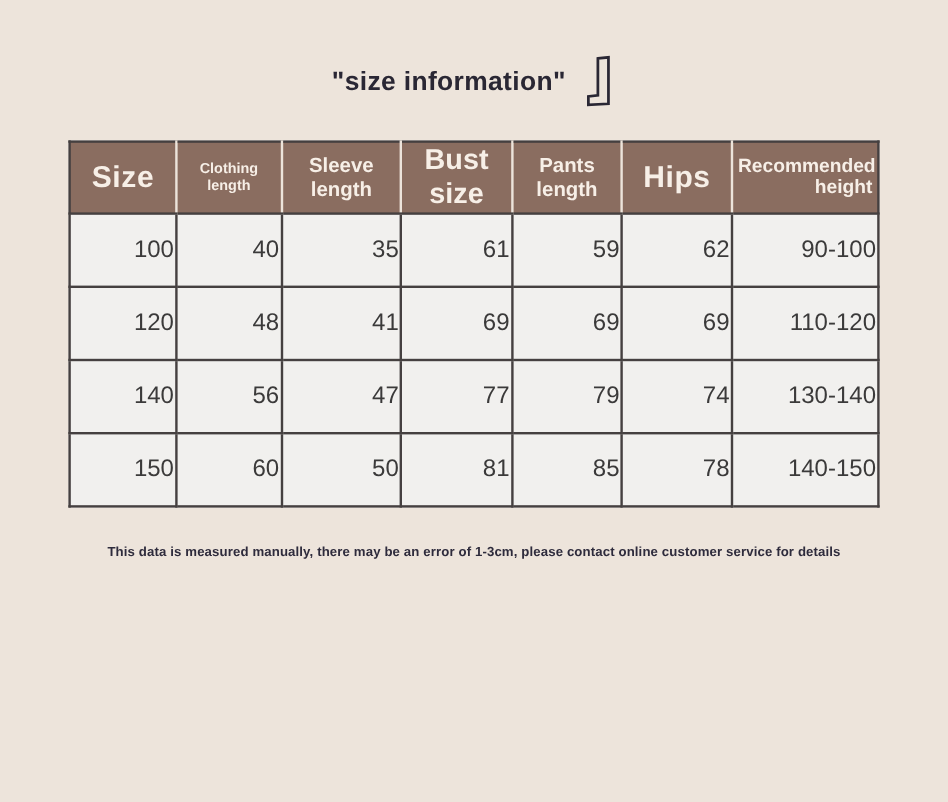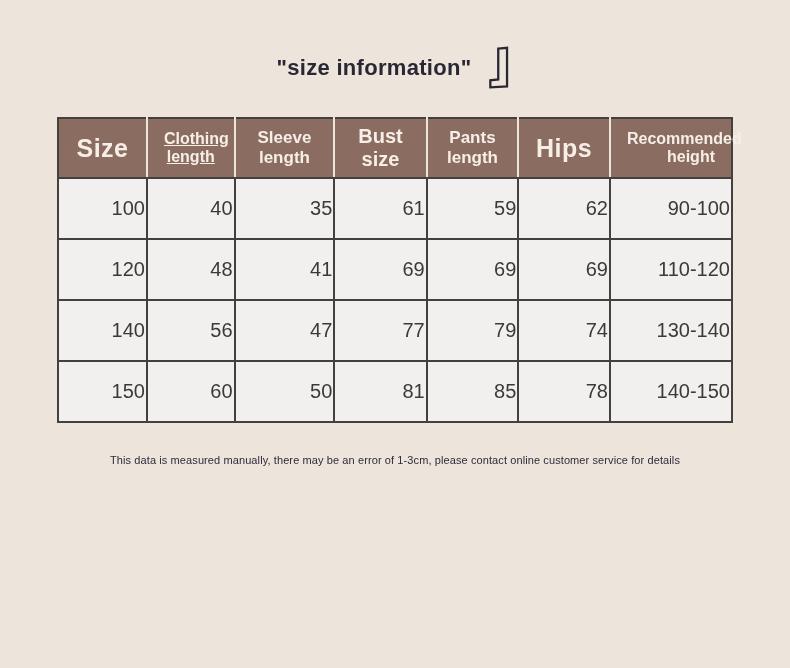--- a/index.html
+++ b/index.html
@@ -29,39 +29,39 @@
   .bracket{height:44px;width:26px;display:block;}
   table.size-table{
     width:676px;margin:25px auto 0;border-collapse:collapse;table-layout:fixed;
     background:var(--cell-bg);
   }
   table.size-table th{
     background:var(--header-bg);color:var(--header-text);
     height:60px;vertical-align:middle;
     border-top:2px solid var(--grid);border-bottom:2px solid var(--grid);
     border-left:2px solid var(--header-sep);border-right:2px solid var(--header-sep);
-    white-space:pre-line;padding:0 16px;box-sizing:border-box;line-height:1.15;
+    white-space:pre-line;padding:0 4px;box-sizing:border-box;line-height:1.15;
     font-weight:700;
   }
   table.size-table th:first-child{border-left:2px solid var(--grid);}
   table.size-table th:last-child{border-right:2px solid var(--grid);}
   th.h-xl{font-size:25px;letter-spacing:.5px;}
-  th.h-lg{font-size:20px;margin-left:27px;}
+  th.h-lg{font-size:24px;margin-left:27px;}
   th.h-md{font-size:17px;margin-top:45px;}
-  th.h-sm{font-size:16px;text-decoration:underline;}
+  th.h-sm{font-size:12px;}
   th.h-sm-right{font-size:16px;text-align:right;padding-right:9px;}
   table.size-table td{
     background:var(--cell-bg);color:var(--cell-text);
     height:57px;text-align:right;vertical-align:middle;
     border:2px solid var(--grid);
     font-size:20px;font-weight:400;
   }
   .footnote{
     margin:31px 0 0;text-align:center;
-    font-size:11px;font-weight:400;color:var(--footnote-text);letter-spacing:.1px;
+    font-size:11px;font-weight:700;color:var(--footnote-text);letter-spacing:.1px;
   }
 </style>
 </head>
 <body>
 
 <div class="page">
 
   <div class="title-row">
     <h1 class="title">"size information"</h1>
     <svg class="bracket" viewBox="0 0 28 50" aria-hidden="true">

